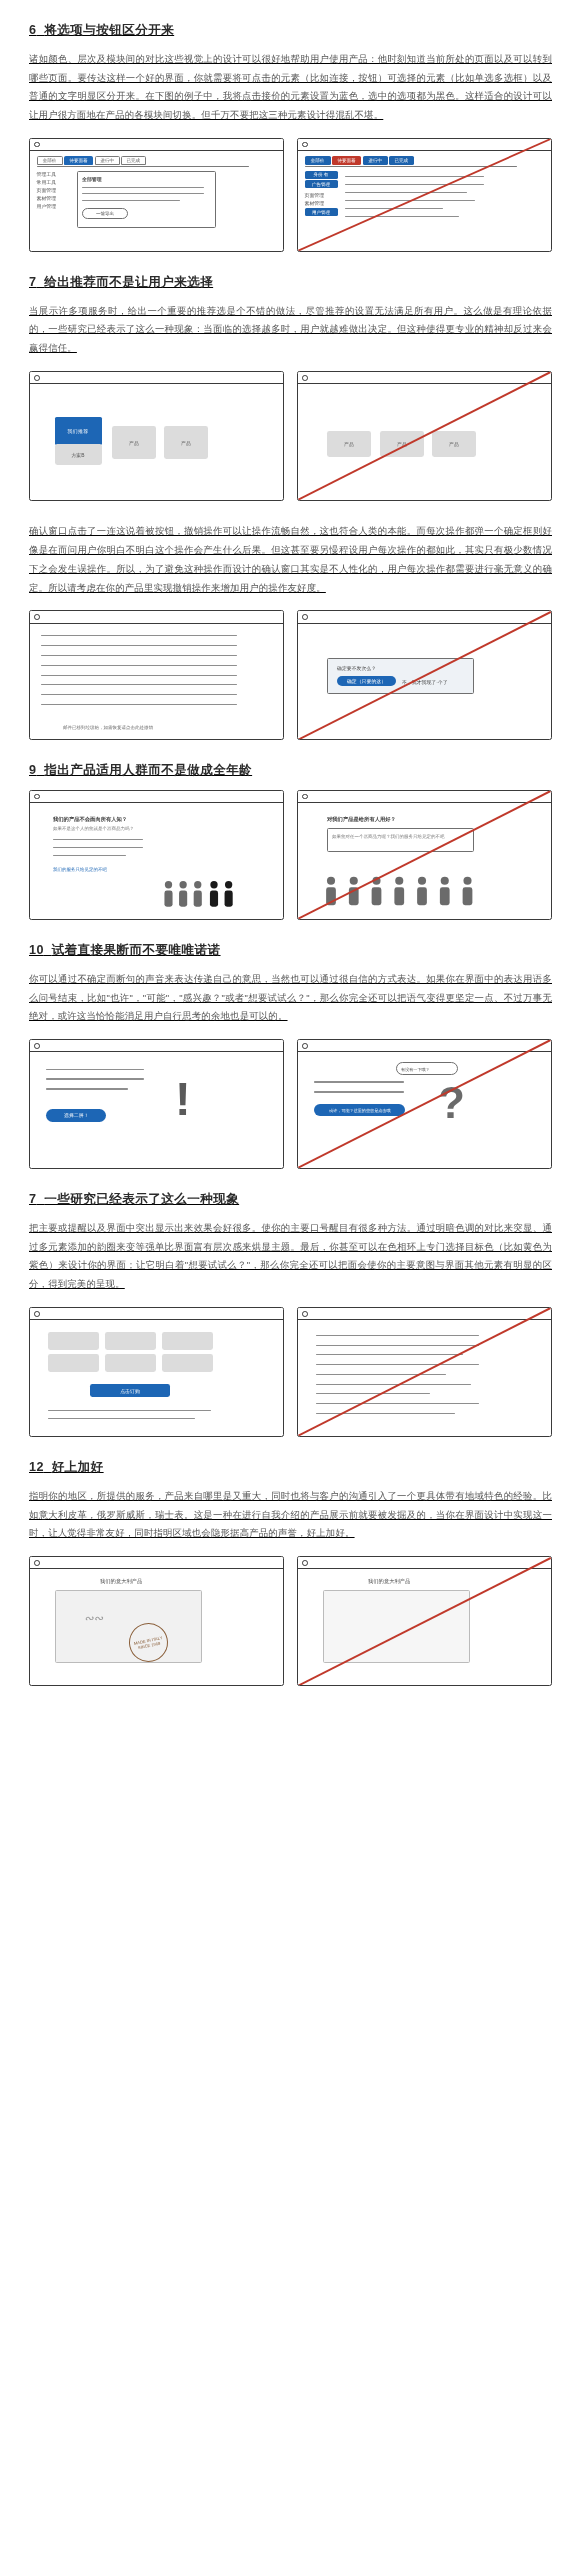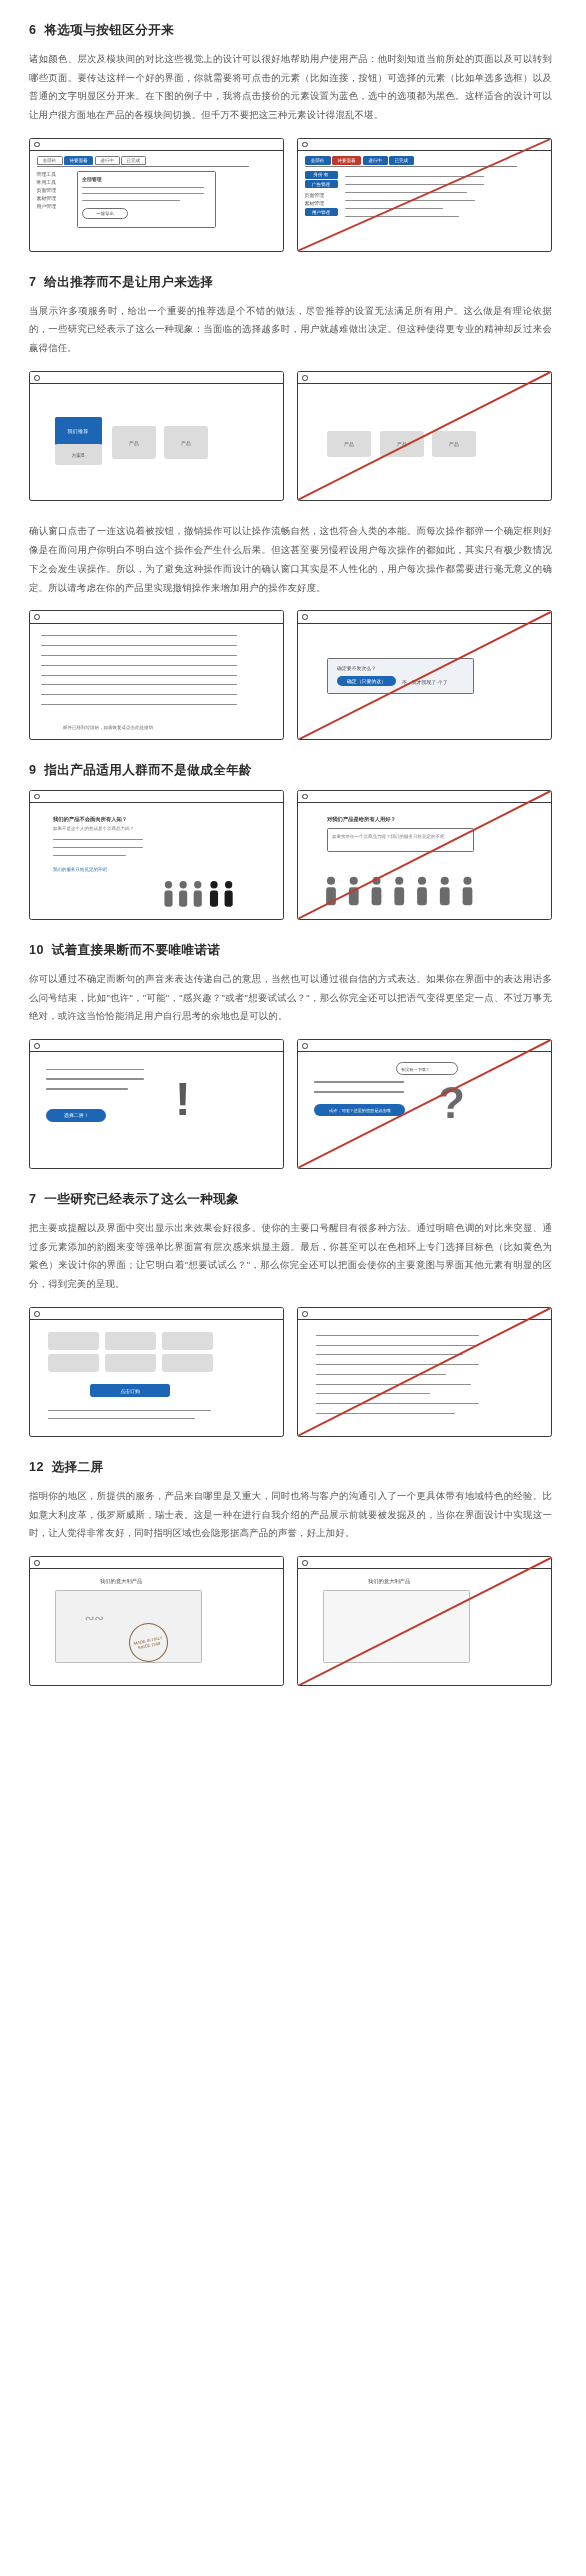--- a/index.html
+++ b/index.html
@@ -10,20 +10,21 @@
   }
   body {
     width: 587px;
     height: 2576px;
     position: relative;
     overflow: hidden;
   }
   .page {
     width: 581px;
     padding: 21px 29px 24.5px 29px;
+    text-decoration: underline;
   }
   .section { margin-bottom: 21px; }
   .sec-title {
     font-size: 12.6px;
     font-weight: bold;
     color: #2b2b2b;
     letter-spacing: 0.4px;
     margin: 0 0 9.8px 0;
     line-height: 1.5;
   }
@@ -491,21 +492,21 @@
             <line x1="2" y1="98" x2="98" y2="2" stroke="#c0392b" stroke-width="1.1"></line>
           </svg>
         </div>
       </div>
     </div>
   </div>
 
   <div class="section">
     <h2 class="sec-title">
       <span>12</span>
-      &nbsp;<span>选择二屏</span>
+      &nbsp;<span>好上加好</span>
     </h2>
     <p class="sec-body">指明你的地区，所提供的服务，产品来自哪里是又重大，同时也将与客户的沟通引入了一个更具体带有地域特色的经验。比如意大利皮革，俄罗斯威斯，瑞士表。这是一种在进行自我介绍的产品展示前就要被发掘及的，当你在界面设计中实现这一时，让人觉得非常友好，同时指明区域也会隐形据高产品的声誉，好上加好。</p>
     <div class="pair">
 
       <div class="mock vtall">
         <div class="mock-bar">
           <span class="dot"></span>
         </div>
         <div class="mock-body">
           <div class="txt" style="left:70px;top:8.2px;font-size:5.3px;color:#444;">我们的意大利产品</div>

